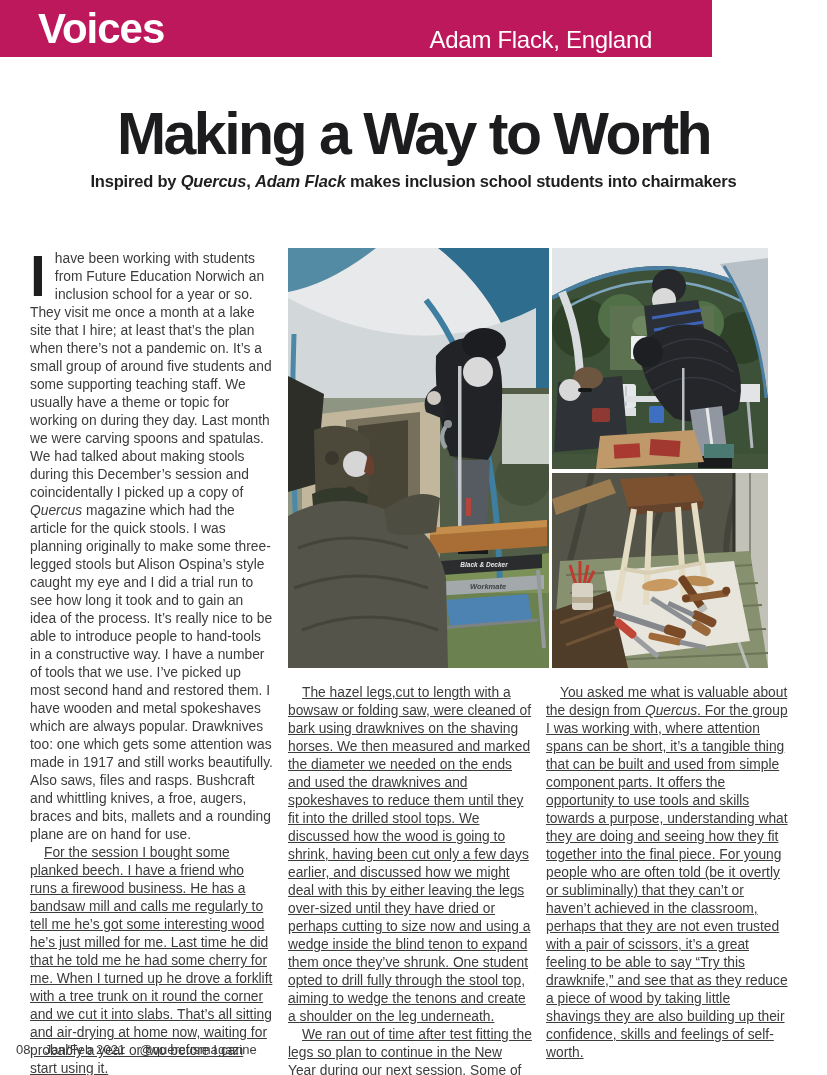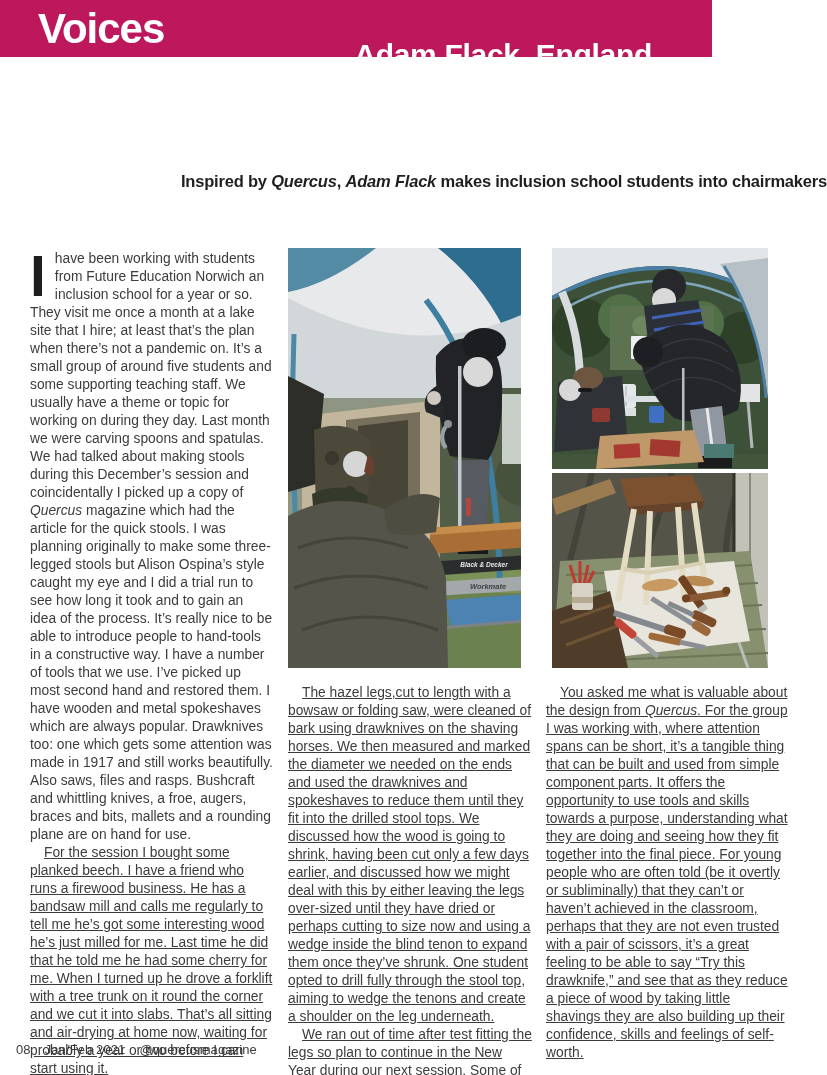--- a/index.html
+++ b/index.html
@@ -7,66 +7,67 @@
     position:relative;width:827px;height:1075px;background:#ffffff;overflow:hidden;
     font-family:"Liberation Sans", sans-serif;color:#3b3b3b;
   }
   
   .band{position:absolute;left:0;top:0;width:712px;height:57px;background:#be185d;}
   .masthead-section{
     position:absolute;left:38px;top:8px;font-size:42px;font-weight:700;color:#ffffff;
     letter-spacing:-1px;line-height:1;
   }
   .masthead-author{
-    position:absolute;right:60px;top:40px;font-size:30px;font-weight:700;color:#ffffff;
+    position:absolute;right:60px;top:28px;font-size:24px;font-weight:400;color:#ffffff;
     letter-spacing:-0.3px;line-height:1;
   }
   
   .title{
     position:absolute;left:0;right:0;top:102px;margin:0;text-align:center;
     font-size:59px;line-height:64px;font-weight:700;color:#1c1c1e;letter-spacing:-2.5px;
   }
   .subtitle{
-    position:absolute;left:0;right:0;top:172px;margin:0;text-align:right;
+    position:absolute;left:0;right:0;top:172px;margin:0;text-align:center;
     font-size:16.5px;font-weight:700;color:#1f1f1f;letter-spacing:-0.2px;
   }
   .subtitle em, .body-col em{font-style:italic;}
   
   .body-col{position:absolute;font-size:13.8px;line-height:18px;color:#3c3c3c;text-align:left;}
   .col1{left:30px;top:250px;width:243px;}
   .col2{left:288px;top:684px;width:244px;}
   .col3{left:546px;top:684px;width:242px;}
   .body-col p{margin:0;}
   .body-col p.indent{text-indent:14px;text-decoration:underline;}
   .dropcap{
     float:left;font-size:57px;line-height:46px;font-weight:700;color:#1e1e1e;
     padding:3px 9px 0 0;
   }
   
   .photo{position:absolute;overflow:hidden;background:#888;}
   .photo svg{display:block;}
-  .photo-main{left:288px;top:248px;width:233px;height:420px;}
+  .photo-main{left:288px;top:248px;width:261px;height:420px;}
   .photo-tr{left:552px;top:248px;width:216px;height:221px;}
   .photo-br{left:552px;top:473px;width:216px;height:195px;}
   
   .footer{
     position:absolute;left:16px;top:1042px;font-size:13px;color:#3a3a3a;letter-spacing:0.1px;
   }
   .footer span{margin-right:14px;}
 </style>
 </head>
 <body>
 
 <div class="page">
 
   <div class="band">
     <div class="masthead-section">Voices</div>
     <div class="masthead-author">Adam Flack, England</div>
   </div>
 
+  <h1 class="title">Making a Way to Worth</h1>
   <p class="subtitle"><span>Inspired by </span><em>Quercus</em><span>, </span><em>Adam Flack</em><span> makes inclusion school students into chairmakers</span></p>
 
   <div class="body-col col1">
     <p><span class="dropcap">I</span><span><span>have been working with students from Future Education Norwich an inclusion school for a year or so. They visit me once a month at a lake site that I hire; at least that’s the plan when there’s not a pandemic on. It’s a small group of around five students and some supporting teaching staff. We usually have a theme or topic for working on during they day. Last month we were carving spoons and spatulas. We had talked about making stools during this December’s session and coincidentally I picked up a copy of </span><em>Quercus</em><span> magazine which had the article for the quick stools. I was planning originally to make some three-legged stools but Alison Ospina’s style caught my eye and I did a trial run to see how long it took and to gain an idea of the process. It’s really nice to be able to introduce people to hand-tools in a constructive way. I have a number of tools that we use. I’ve picked up most second hand and restored them. I have wooden and metal spokeshaves which are always popular. Drawknives too: one which gets some attention was made in 1917 and still works beautifully. Also saws, files and rasps. Bushcraft and whittling knives, a froe, augers, braces and bits, mallets and a rounding plane are on hand for use.</span></span></p>
     <p class="indent">For the session I bought some planked beech. I have a friend who runs a firewood business. He has a bandsaw mill and calls me regularly to tell me he’s got some interesting wood he’s just milled for me. Last time he did that he told me he had some cherry for me. When I turned up he drove a forklift with a tree trunk on it round the corner and we cut it into slabs. That’s all sitting and air-drying at home now, waiting for probably a year or two before I can start using it.</p>
 
   </div>
 
   <figure class="photo photo-main" style="margin:0">
     <svg width="261" height="420" viewBox="0 0 261 420" xmlns="http://www.w3.org/2000/svg">

